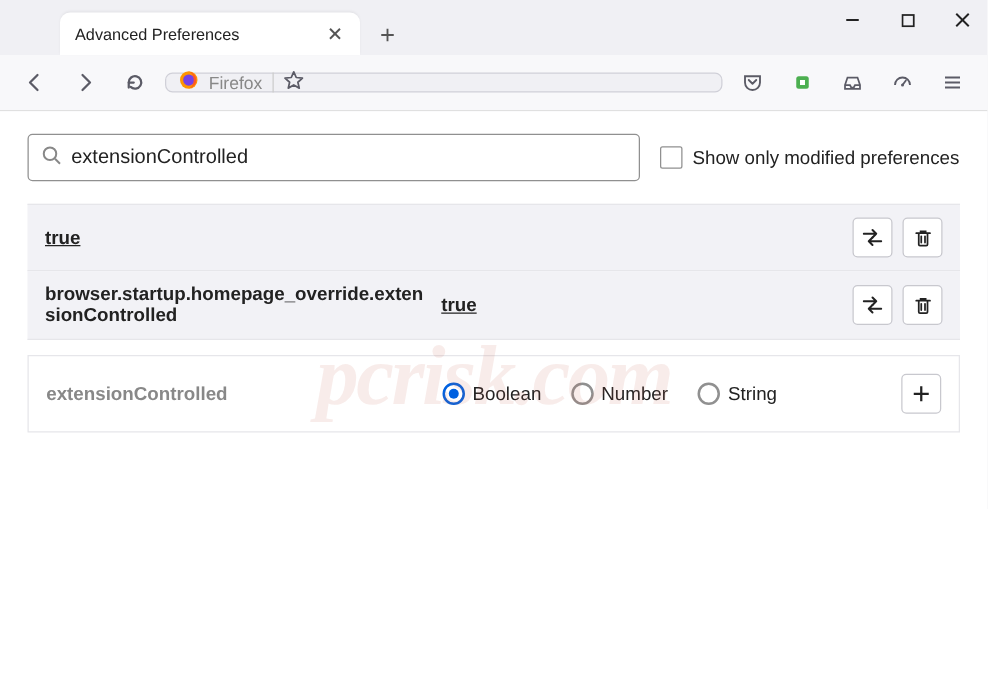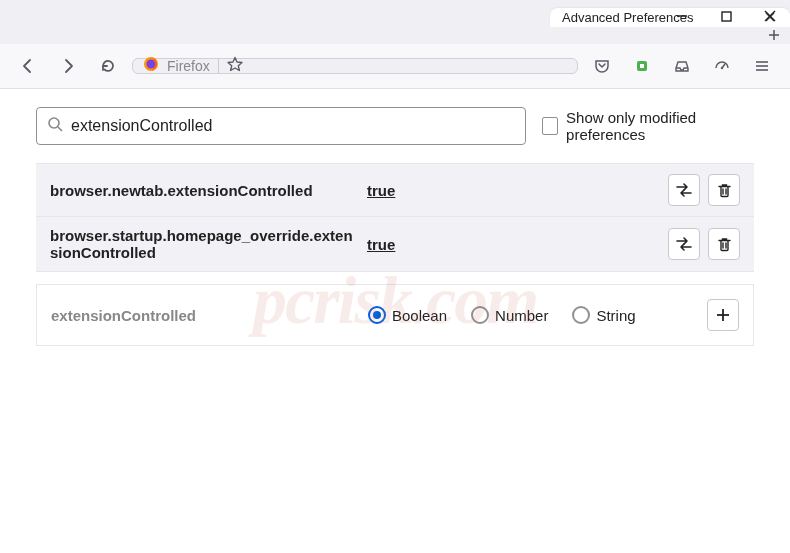--- a/index.html
+++ b/index.html
@@ -3,39 +3,39 @@
   <meta charset="utf-8">
   <style>
     * { margin: 0; padding: 0; box-sizing: border-box; font-family: "Segoe UI", Arial, sans-serif; }
     body { width: 790px; height: 553px; background: #f0f0f4; position: relative; overflow: hidden; }
     
     
     .window-controls { position: absolute; top: 8px; right: 12px; display: flex; gap: 28px; }
     .window-btn { width: 16px; height: 16px; display: flex; align-items: center; justify-content: center; cursor: default; }
     
     
-    .tab-bar { height: 44px; display: flex; align-items: flex-end; padding-left: 48px; padding-top: 8px; flex-direction: column; }
+    .tab-bar { height: 44px; display: flex; align-items: flex-end; padding-left: 48px; padding-top: 8px; }
     .tab { background: #fff; border-radius: 8px 8px 0 0; height: 34px; display: flex; align-items: center; padding: 0 12px; min-width: 240px; gap: 10px; box-shadow: 0 -1px 2px rgba(0,0,0,0.05); }
     .tab-title { font-size: 13px; color: #222; flex: 1; }
     .tab-close { width: 16px; height: 16px; display: flex; align-items: center; justify-content: center; border-radius: 3px; }
     .new-tab-btn { width: 32px; height: 32px; display: flex; align-items: center; justify-content: center; margin-left: 6px; border-radius: 4px; }
     
     
     .nav-bar { background: #f8f8fa; height: 45px; display: flex; align-items: center; padding: 0 12px; gap: 8px; border-bottom: 1px solid #e0e0e0; }
     .nav-btn { width: 32px; height: 32px; display: flex; align-items: center; justify-content: center; border-radius: 4px; color: #5b5b66; }
     .url-bar { flex: 1; height: 16px; background: #f0f0f4; border: 1px solid #d0d0d8; border-radius: 6px; display: flex; align-items: center; padding: 0 10px; gap: 8px; }
     .ff-logo { width: 16px; height: 16px; }
     .ff-label { font-size: 14px; color: #888; padding-right: 8px; border-right: 1px solid #ccc; }
     .url-text { font-size: 14px; color: #222; flex: 1; }
     .url-star { color: #5b5b66; }
     .toolbar-icons { display: flex; align-items: center; gap: 8px; }
     .tb-icon { width: 32px; height: 32px; display: flex; align-items: center; justify-content: center; color: #5b5b66; }
     
     
-    .content { padding: 18px 36px; background: #fff; height: calc(553px - 89px); }
+    .content { padding: 18px 22px; background: #fff; height: calc(553px - 89px); }
     .search-row { display: flex; align-items: center; gap: 16px; margin-bottom: 18px; }
     .search-box { flex: 0 0 490px; height: 38px; border: 1px solid #909090; border-radius: 4px; display: flex; align-items: center; padding: 0 10px; gap: 8px; }
     .search-icon-c { color: #888; }
     .search-input { border: none; outline: none; font-size: 16px; color: #222; flex: 1; }
     .checkbox-row { display: flex; align-items: center; gap: 8px; justify-content: center; }
     .checkbox { width: 18px; height: 18px; border: 1px solid #909090; border-radius: 2px; background: #fff; }
     .checkbox-label { font-size: 15px; color: #222; }
     
     
     .pref-row { display: flex; align-items: center; padding: 10px 14px; background: #f2f2f6; gap: 12px; border-bottom: 1px solid #e6e6ea; }
@@ -177,21 +177,20 @@
       <input class="search-input" type="text" value="extensionControlled" style="">
     </div>
     <div class="checkbox-row">
       <div class="checkbox"></div>
       <span class="checkbox-label">Show only modified preferences</span>
     </div>
   </div>
 
   <div>
     <div class="pref-row">
-      <div class="pref-name">browser.newtab.extensionControlled</div>
       <div class="pref-value">true</div>
       <div class="pref-actions">
         <div class="pref-btn">
           <svg width="16" height="16" viewBox="0 0 16 16" fill="none">
               <path d="M1 5 h10 M11 5 L8 2 M11 5 L8 8" stroke="#222" stroke-width="1.6" stroke-linecap="round" stroke-linejoin="round"></path>
               <path d="M15 11 h-10 M5 11 L8 8 M5 11 L8 14" stroke="#222" stroke-width="1.6" stroke-linecap="round" stroke-linejoin="round"></path>
             </svg>
         </div>
         <div class="pref-btn">
           <svg width="15" height="15" viewBox="0 0 15 15" fill="none">

